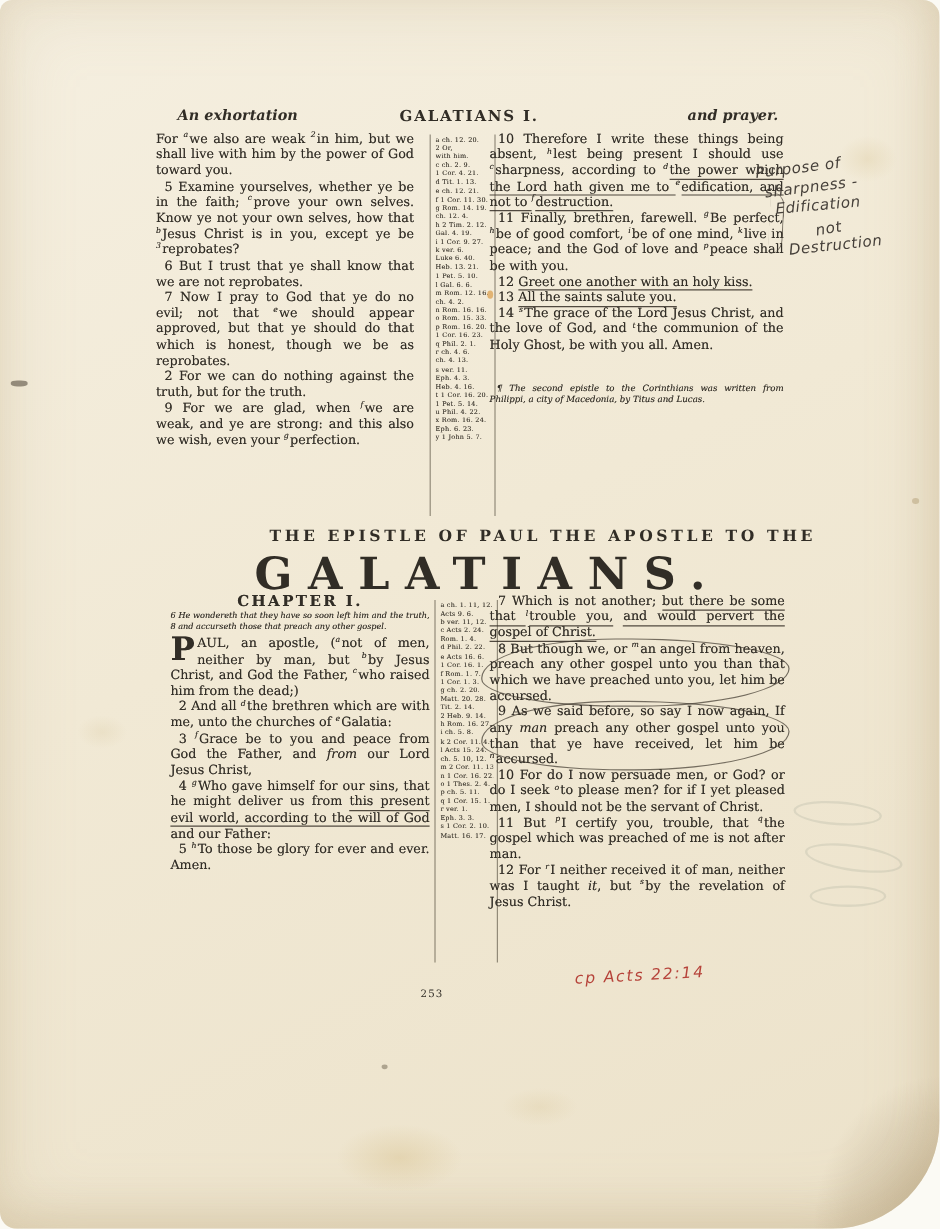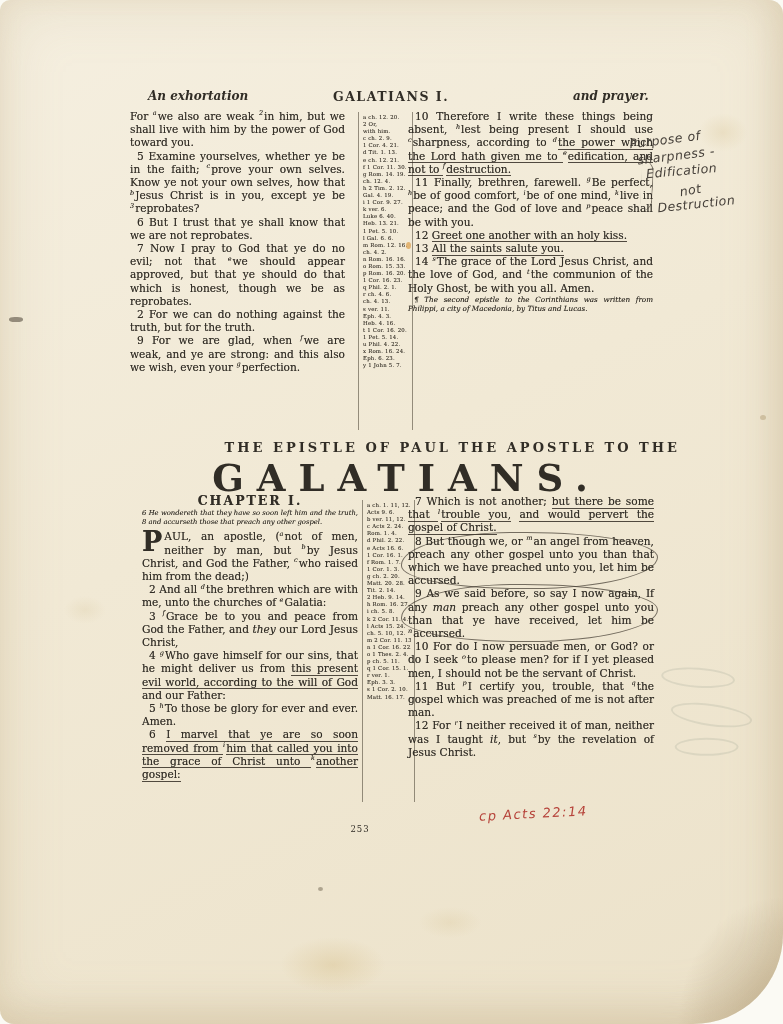--- a/index.html
+++ b/index.html
@@ -29,21 +29,21 @@
   .circled{position:relative;}
   .circled::before{content:"";position:absolute;left:-7px;right:-4px;top:-3px;bottom:-2px;
        border:1.6px solid rgba(62,55,46,.7);
        border-radius:46% 54% 52% 48% / 60% 46% 58% 42%;pointer-events:none;}
   
   .refs{position:absolute;font-size:5.4px;line-height:7.1px;color:#3d382f;
         border-left:1px solid rgba(70,62,48,.55);border-right:1px solid rgba(70,62,48,.55);
         padding:2px 3px 0 4px;letter-spacing:.2px;text-shadow:0 0 .4px rgba(45,40,32,.5);}
   .refs div{white-space:nowrap;overflow:hidden;}
   
-  .colophon{margin-top:0;font-size:7.2px;line-height:9px;font-style:italic;text-indent:6px;}
+  .colophon{margin-top:24px;font-size:7.2px;line-height:9px;font-style:italic;text-indent:6px;}
   
   .book-title-1{position:absolute;top:440px;left:120px;width:560px;text-align:right;
         font-size:13px;letter-spacing:3px;font-weight:600;}
   .book-title-2{position:absolute;top:456px;left:120px;width:560px;text-align:center;
         font-size:37px;letter-spacing:13px;font-weight:600;text-indent:13px;}
   .chapter-head{text-align:center;font-size:12.5px;letter-spacing:2px;font-weight:600;
         margin:0 0 2px 0;text-indent:0;}
   .summary{font-size:6.8px;line-height:8.6px;font-style:italic;margin:0 0 4px 0;text-indent:0;}
   
   .handnote{position:absolute;left:633px;top:126px;width:150px;
@@ -159,24 +159,23 @@
 
   <div class="book-title-1">THE EPISTLE OF PAUL THE APOSTLE TO THE</div>
   <div class="book-title-2">GALATIANS.</div>
 
   <div class="col" style="top:494px;left:142px;width:216px;">
     <p class="chapter-head">CHAPTER I.</p>
     <p class="summary">6 He wondereth that they have so soon left him and the truth, 8 and accurseth those that preach any other gospel.</p>
     <div>
         <p class="verse noindent"><span class="dc">P</span><span>AUL, an apostle, (</span><sup class="r">a</sup><span>not of men, neither by man, but </span><sup class="r">b</sup><span>by Jesus Christ, and God the Father, </span><sup class="r">c</sup><span>who raised him from the dead;)</span></p>
         <p class="verse"><span>2 And all </span><sup class="r">d</sup><span>the brethren which are with me, unto the churches of </span><sup class="r">e</sup><span>Galatia:</span></p>
-        <p class="verse"><span>3 </span><sup class="r">f</sup><span>Grace be to you and peace from God the Father, and </span><span class="it">they</span><span> our Lord Jesus Christ,</span></p>
+        <p class="verse"><span>3 </span><sup class="r">f</sup><span>Grace be to you and peace from God the Father, and </span><span class="it">from</span><span> our Lord Jesus Christ,</span></p>
         <p class="verse"><span>4 </span><sup class="r">g</sup><span>Who gave himself for our sins, that he might deliver us from </span><span class="u">this present evil world, according to the will of God</span><span> and our Father:</span></p>
         <p class="verse"><span>5 </span><sup class="r">h</sup><span>To those be glory for ever and ever.  Amen.</span></p>
-        <p class="verse"><span>6 </span><span class="u">I marvel that ye are so soon removed from </span><sup class="r">i</sup><span class="u">him that called you into the grace of Christ unto </span><sup class="r">k</sup><span class="u">another gospel:</span></p>
       </div>
   </div>
   <div class="refs" style="top:500px;left:362px;width:44px;height:300px;">
       <div>a ch. 1. 11, 12.</div>
       <div>Acts 9. 6.</div>
       <div>b ver. 11, 12.</div>
       <div>c Acts 2. 24.</div>
       <div>Rom. 1. 4.</div>
       <div>d Phil. 2. 22.</div>
       <div>e Acts 16. 6.</div>

